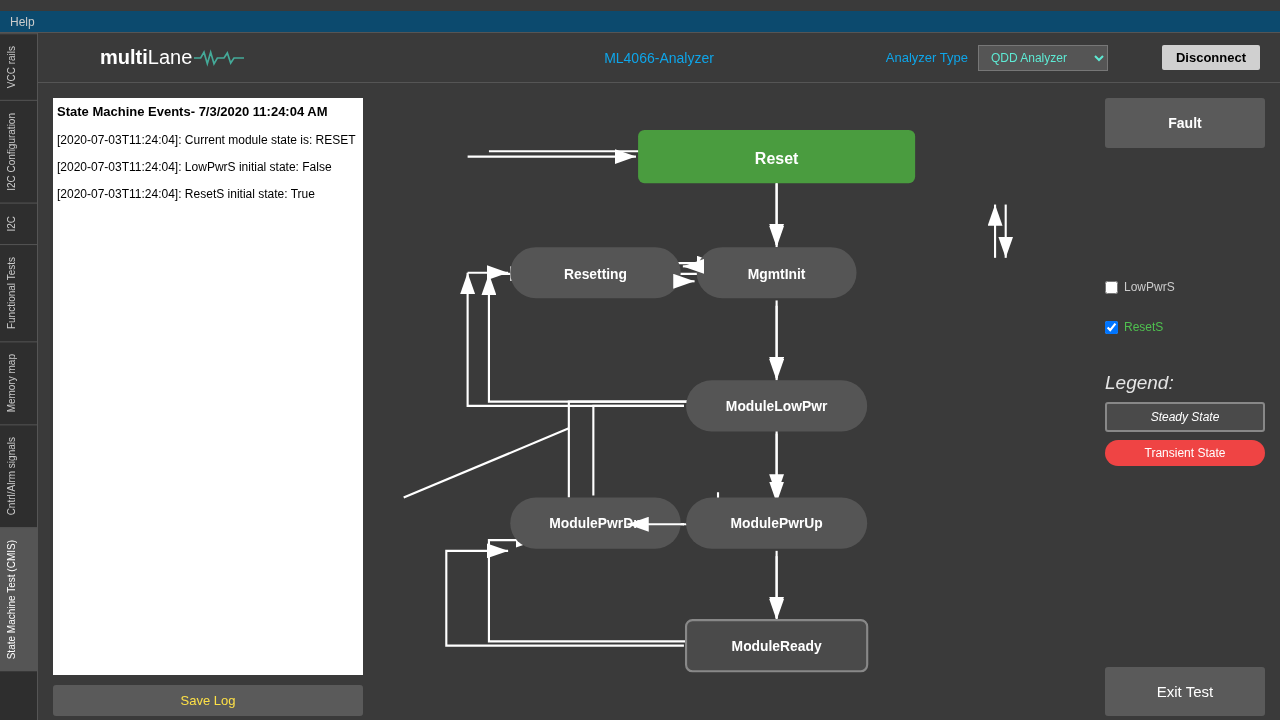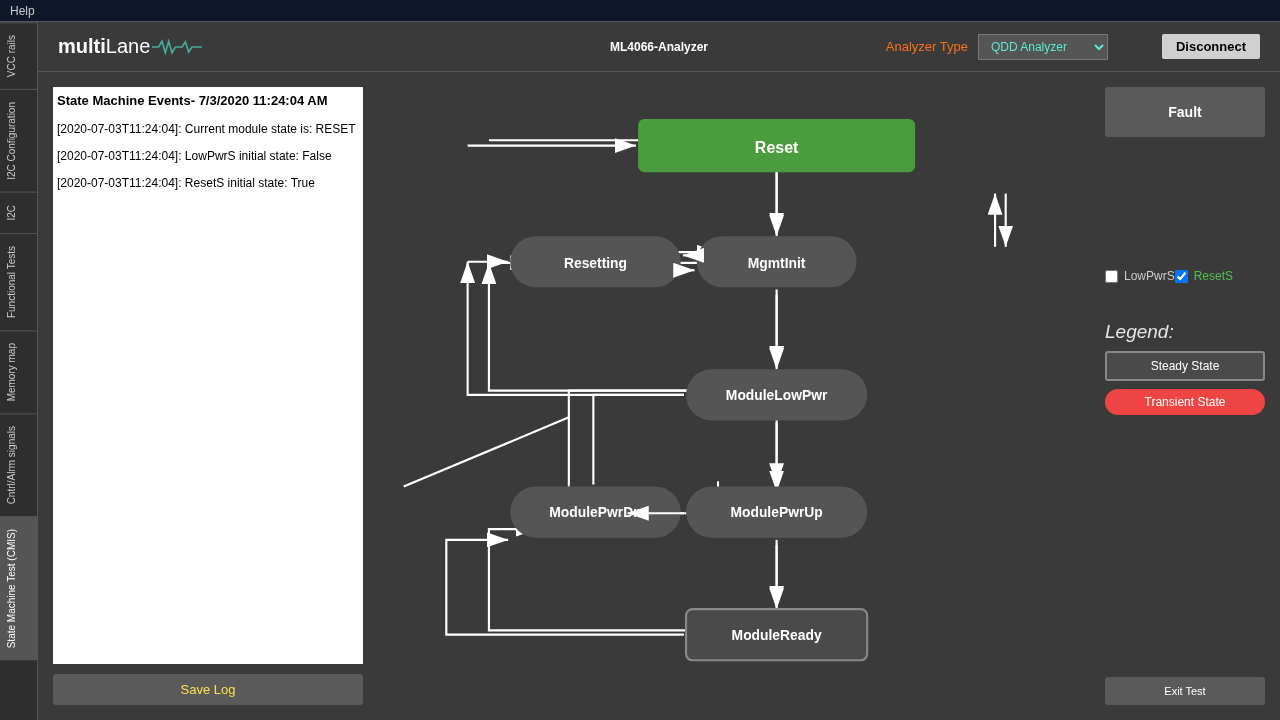--- a/index.html
+++ b/index.html
@@ -7,26 +7,27 @@
       background: #3a3a3a;
       font-family: Arial, sans-serif;
       width: 1280px;
       height: 720px;
       overflow: hidden;
       color: #fff;
     }
 
     
     #menubar {
-      background: #0f172a;
+      background: #0c4a6e;
       height: 22px;
       display: flex;
       align-items: center;
       padding: 0 10px;
       border-bottom: 1px solid #555;
+      margin-top: 11px;
     }
     #menubar span {
       font-size: 12px;
       color: #ccc;
       cursor: pointer;
     }
 
     
     #main-container {
       display: flex;
@@ -69,50 +70,51 @@
       display: flex;
       align-items: center;
       padding: 0 20px;
       border-bottom: 1px solid #555;
       position: relative;
     }
     #logo {
       display: flex;
       align-items: center;
       gap: 2px;
+      margin-left: 42px;
     }
     #logo .logo-text {
       font-size: 20px;
       color: #fff;
       font-weight: bold;
     }
     #logo .logo-text span {
       font-weight: normal;
     }
     #logo svg {
       width: 50px;
       height: 20px;
     }
     #title {
       position: absolute;
       left: 50%;
       transform: translateX(-50%);
-      font-size: 12px;
-      font-weight: bold;
-      color: #ffffff;
+      font-size: 14px;
+      font-weight: normal;
+      color: #0ea5e9;
     }
     #header-right {
       margin-left: auto;
       display: flex;
       align-items: center;
       gap: 10px;
     }
     #analyzer-label {
       font-size: 13px;
-      color: #f97316;
+      color: #0ea5e9;
     }
     #analyzer-select {
       background: #555;
       color: #5eead4;
       border: 1px solid #777;
       padding: 3px 8px;
       font-size: 12px;
       height: 26px;
       width: 130px;
     }
@@ -224,36 +226,37 @@
       font-style: italic;
     }
     .legend-steady {
       background: #4a4a4a;
       border: 2px solid #888;
       color: #fff;
       padding: 6px 10px;
       text-align: center;
       font-size: 12px;
       border-radius: 3px;
+      font-style: italic;
     }
     .legend-transient {
       background: #ef4444;
       color: #fff;
       padding: 6px 10px;
       text-align: center;
       font-size: 12px;
       border-radius: 20px;
     }
 
     #exit-test-btn {
       background: #5a5a5a;
       color: #fff;
       border: none;
-      padding: 8px 0;
-      font-size: 11px;
+      padding: 16px 0;
+      font-size: 15px;
       cursor: pointer;
       border-radius: 3px;
       text-align: center;
       width: 100%;
       margin-top: auto;
     }
 
     
     #diagram-svg {
       position: absolute;
@@ -405,21 +408,21 @@
           <line x1="60" y1="400" x2="60" y2="289" stroke="#fff" stroke-width="0"></line>
 
           <line x1="555" y1="150" x2="555" y2="100" stroke="#fff" stroke-width="2" marker-end="url(#arrowhead)"></line>
           <line x1="565" y1="100" x2="565" y2="150" stroke="#fff" stroke-width="2" marker-end="url(#arrowhead)"></line>
         </svg>
       </div>
 
       <div id="right-panel">
         <div class="fault-box">Fault</div>
 
-        <div style="margin-top: 120px; display: flex; flex-direction: row; gap: 0;">
+        <div style="margin-top: 120px; display: flex; flex-direction: column; gap: 22px;">
           <div class="checkbox-row">
             <input type="checkbox" id="lowpwrs" style="">
             <label for="lowpwrs">LowPwrS</label>
           </div>
           <div class="checkbox-row checked-green">
             <input type="checkbox" id="resets" checked="" style="">
             <label for="resets">ResetS</label>
           </div>
         </div>
 

